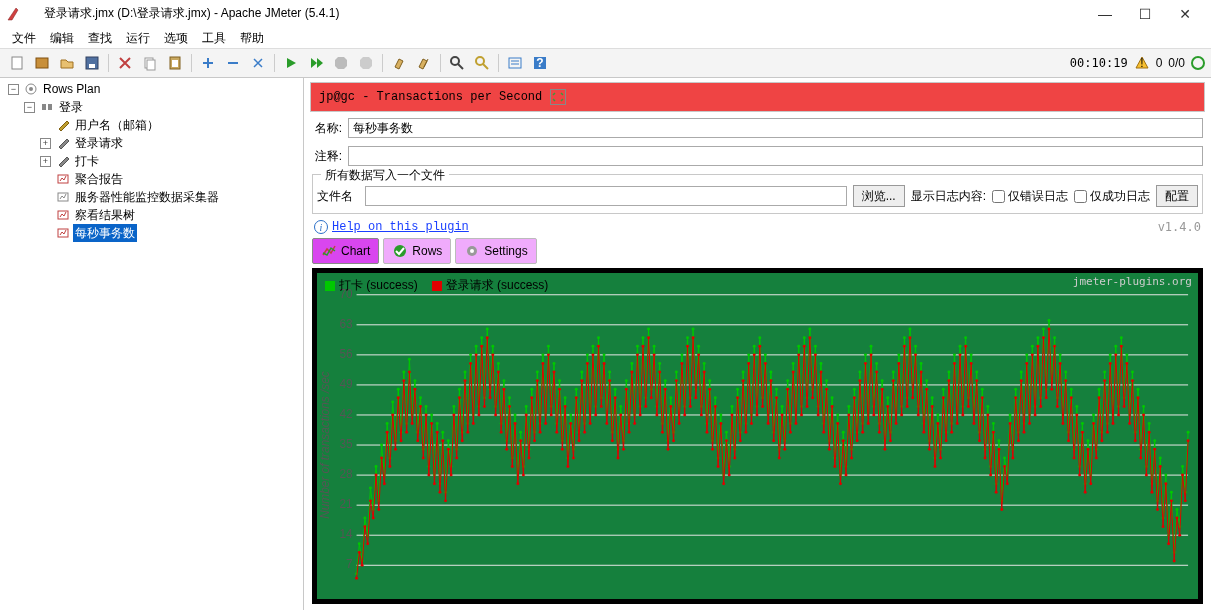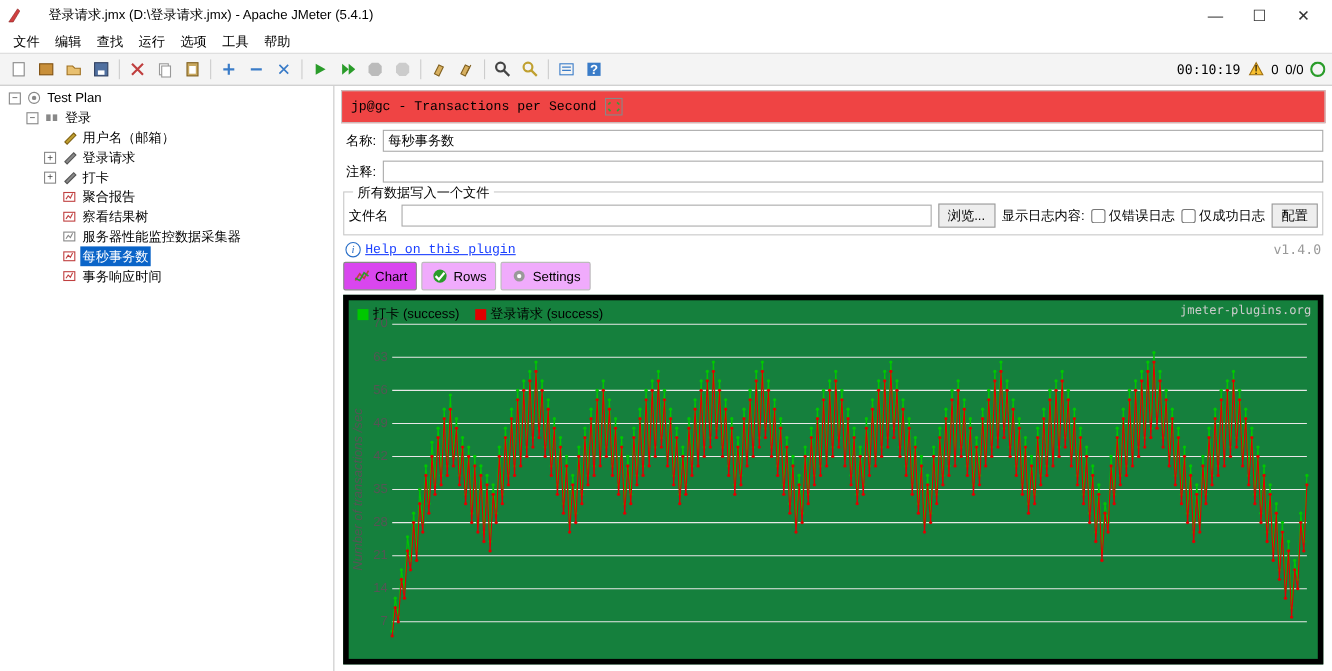--- a/index.html
+++ b/index.html
@@ -232,21 +232,21 @@
 
   <div class="tree-pane">
     <div class="tree">
       <ul style="padding-left:4px;">
         <li>
           <span class="expander">−</span>
           <svg class="node-icon" viewBox="0 0 14 14">
               <circle cx="7" cy="7" r="5" fill="#fff" stroke="#888"></circle>
               <circle cx="7" cy="7" r="2" fill="#888"></circle>
             </svg>
-          <span class="node-label">Test Plan</span>
+          <span class="node-label">Rows Plan</span>
         </li>
         <ul>
           <li>
             <span class="expander">−</span>
             <svg class="node-icon" viewBox="0 0 14 14">
                 <rect x="2" y="4" width="4" height="6" fill="#888"></rect>
                 <rect x="8" y="4" width="4" height="6" fill="#888"></rect>
               </svg>
             <span class="node-label">登录</span>
           </li>
@@ -276,48 +276,40 @@
                 <span class="spacer"></span>
                 <svg class="node-icon" viewBox="0 0 14 14">
                   <rect x="2" y="3" width="10" height="8" fill="none" stroke="#c04040"></rect>
                   <path d="M4 9l2-3 2 2 2-4" stroke="#c04040" fill="none"></path>
                 </svg>
                 <span class="node-label">聚合报告</span>
               </li>
               <li>
                 <span class="spacer"></span>
                 <svg class="node-icon" viewBox="0 0 14 14">
-                  <rect x="2" y="3" width="10" height="8" fill="none" stroke="#c04040"></rect>
-                  <path d="M4 9l2-3 2 2 2-4" stroke="#c04040" fill="none"></path>
-                </svg>
-                <span class="node-label">察看结果树</span>
-              </li>
-              <li>
-                <span class="spacer"></span>
-                <svg class="node-icon" viewBox="0 0 14 14">
                   <rect x="2" y="3" width="10" height="8" fill="none" stroke="#888"></rect>
                   <path d="M4 9l2-3 2 2 2-4" stroke="#888" fill="none"></path>
                 </svg>
                 <span class="node-label">服务器性能监控数据采集器</span>
               </li>
               <li>
                 <span class="spacer"></span>
                 <svg class="node-icon" viewBox="0 0 14 14">
                   <rect x="2" y="3" width="10" height="8" fill="none" stroke="#c04040"></rect>
                   <path d="M4 9l2-3 2 2 2-4" stroke="#c04040" fill="none"></path>
                 </svg>
-                <span class="node-label selected">每秒事务数</span>
+                <span class="node-label">察看结果树</span>
               </li>
               <li>
                 <span class="spacer"></span>
                 <svg class="node-icon" viewBox="0 0 14 14">
                   <rect x="2" y="3" width="10" height="8" fill="none" stroke="#c04040"></rect>
                   <path d="M4 9l2-3 2 2 2-4" stroke="#c04040" fill="none"></path>
                 </svg>
-                <span class="node-label">事务响应时间</span>
+                <span class="node-label selected">每秒事务数</span>
               </li>
             </ul>
         </ul>
       </ul>
     </div>
   </div>
 
   <div class="content-pane">
     <div class="panel-title-row">
       <span style="font-family:'Courier New',monospace;">jp@gc - Transactions per Second</span>

